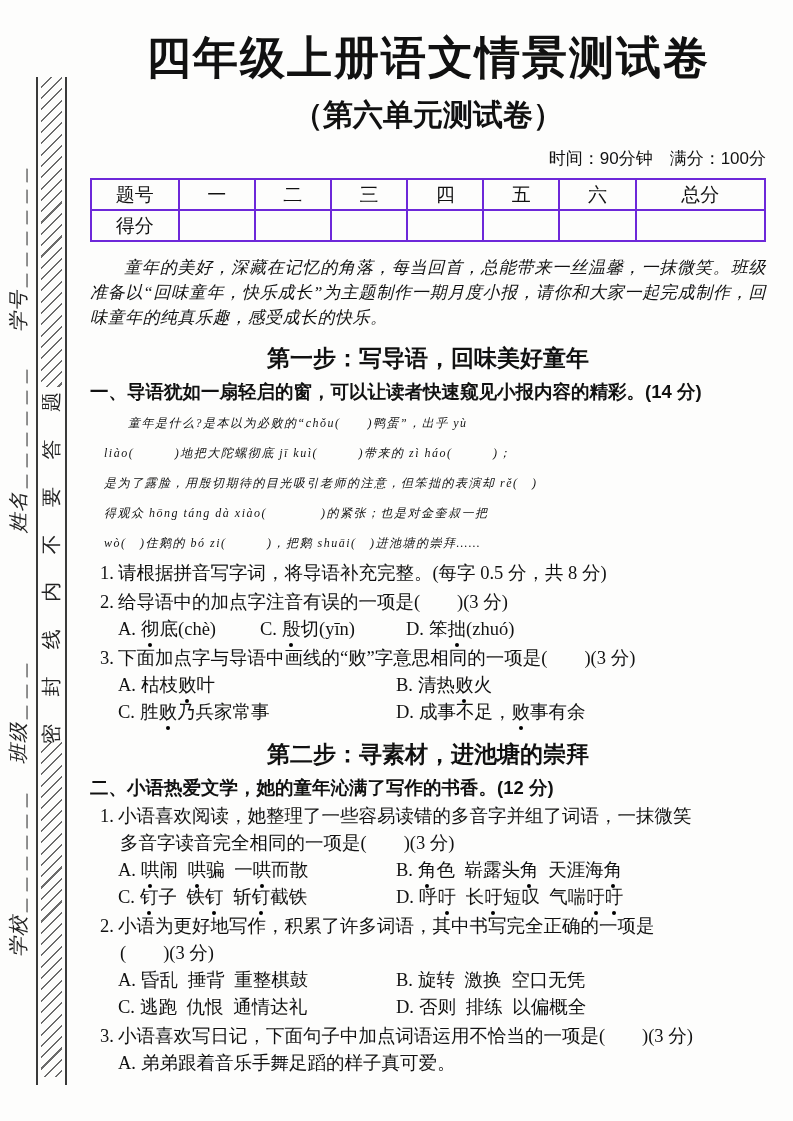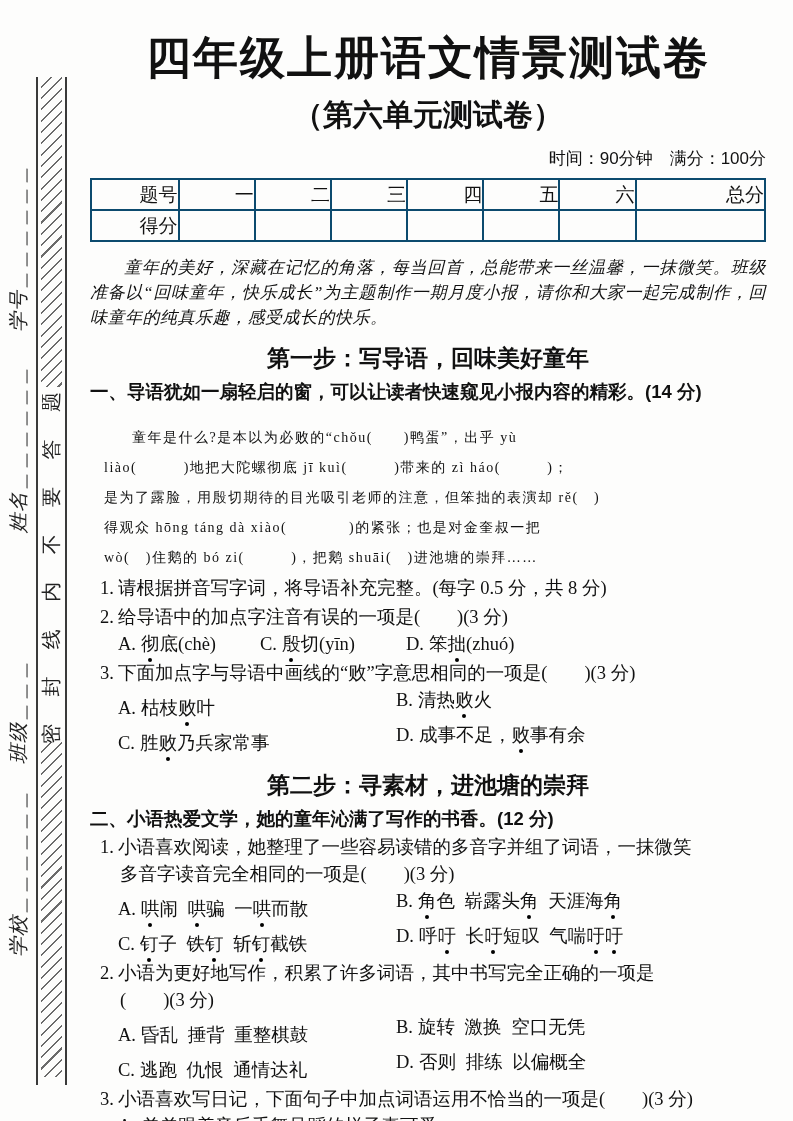--- a/index.html
+++ b/index.html
@@ -28,42 +28,42 @@
   .lbl-school{left:6px;top:957px;width:178px;}
   
   .content{position:absolute;left:90px;top:4px;width:676px;padding-top:28px;}
   .title{font-family:"Liberation Sans", sans-serif;font-weight:700;
     font-size:45px;line-height:52px;text-align:center;letter-spacing:2px;}
   .subtitle{font-family:"Liberation Sans", sans-serif;font-weight:700;
     font-size:30px;line-height:38px;text-align:center;margin-top:12px;}
   .meta{font-family:"Liberation Sans", sans-serif;font-size:17px;line-height:22px;
     text-align:right;margin-top:14px;margin-bottom:8px;}
   table.score{border-collapse:collapse;width:100%;table-layout:fixed;}
-  table.score td{border:2px solid #0c4a6e;height:29px;text-align:right;
+  table.score td{border:2px solid #6d28d9;height:29px;text-align:center;
     font-size:19px;padding:0;}
   .intro{margin-top:13px;font-size:17px;line-height:25px;font-style:italic;
     text-align:justify;text-indent:2em;letter-spacing:0.5px;}
   .step-head{font-family:"Liberation Sans", sans-serif;font-weight:700;
     font-size:23px;line-height:31px;text-align:center;margin-top:13px;}
   .lead{font-family:"Liberation Sans", sans-serif;font-weight:700;
     font-size:18.5px;line-height:26px;margin-top:5px;}
-  .passage{margin-top:18px;padding-left:14px;padding-right:2px;
-    font-size:14px;line-height:30px;letter-spacing:1.5px;}
+  .passage{margin-top:3px;padding-left:14px;padding-right:2px;
+    font-size:12px;line-height:30px;font-style:italic;letter-spacing:1.5px;}
   .passage .pl{text-align:justify;}
   .passage .indent{text-indent:2em;}
   .subq{font-size:18.5px;line-height:27px;padding-left:30px;text-indent:-20px;margin-top:2px;}
   .subq .qnum{margin-right:4px;}
   .cont{font-size:18.5px;line-height:27px;padding-left:30px;}
   .opt-row{display:flex;padding-left:28px;font-size:18.5px;line-height:27px;}
   .opt{white-space:nowrap;word-spacing:5px;}
   .opt .olabel{margin-right:5px;word-spacing:normal;}
   .row4 .opt:nth-child(1){width:142px;}
   .row4 .opt:nth-child(2){width:146px;}
   .row4 .opt:nth-child(3){width:146px;}
-  .row2 .opt:nth-child(1){width:278px;margin-top:8px;}
+  .row2 .opt:nth-child(1){width:278px;}
   .em{position:relative;display:inline-block;}
   .em::after{content:"";position:absolute;left:50%;bottom:-4px;width:4px;height:4px;
     margin-left:-2px;border-radius:50%;background:#000;}
 </style>
 </head>
 <body>
 
 <div class="seal-band">
   <div class="hatch hatch-top"></div>
   <div class="hatch hatch-bottom"></div>

